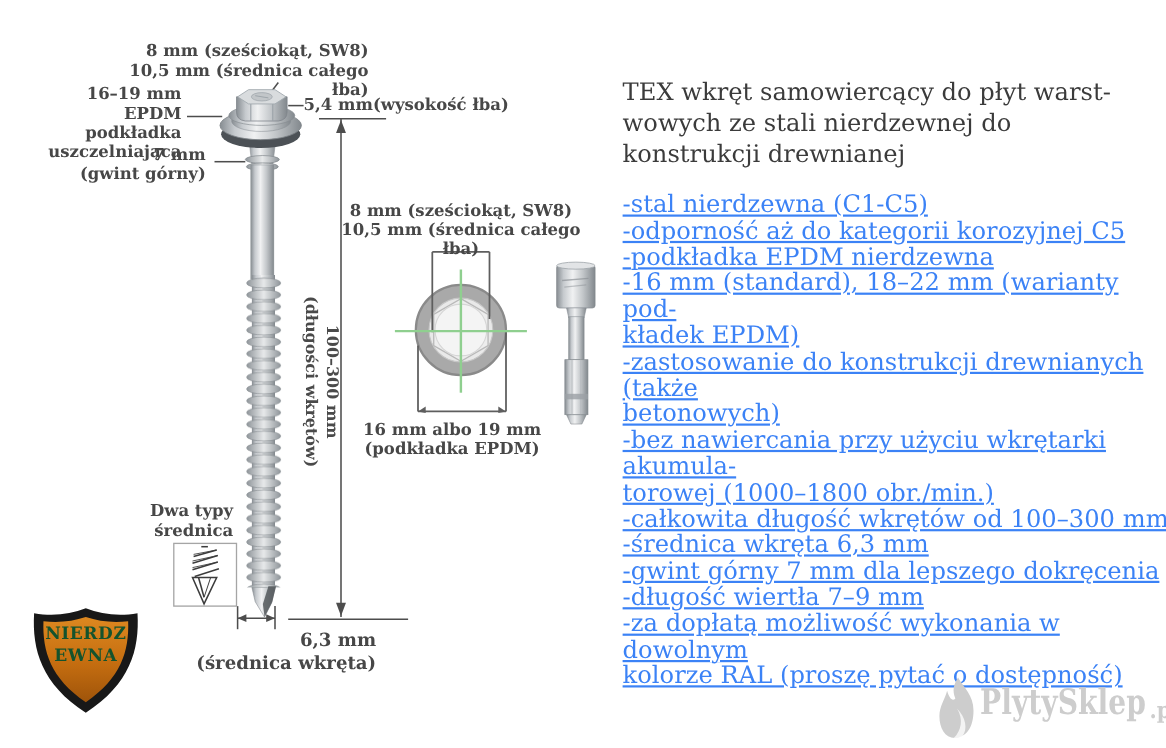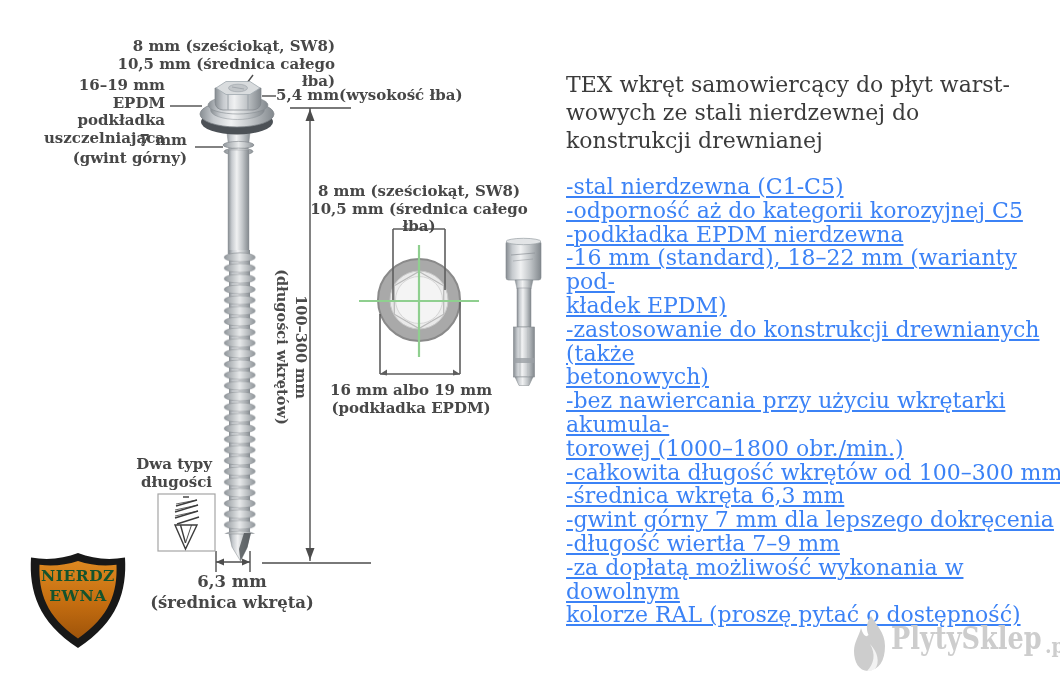--- a/index.html
+++ b/index.html
@@ -185,23 +185,23 @@
 
   <div class="lbl r" style="left:26px;top:132px;width:142px;">7 mm
 (gwint górny)</div>
 
   <div class="lbl" style="left:257px;top:87px;width:220px;">5,4 mm(wysokość łba)</div>
 
   <div id="label-length">100–300 mm
 (długości wkrętów)</div>
 
   <div class="lbl r" style="left:90px;top:456px;width:103px;">Dwa typy
-długości</div>
-
-  <div class="lbl c" id="label-diameter" style="left:103px;top:571px;width:220px;">6,3 mm
+średnica</div>
+
+  <div class="lbl c" id="label-diameter" style="left:103px;top:571px;width:220px;text-align:right;">6,3 mm
 (średnica wkręta)</div>
 
   <div class="lbl c" style="left:280px;top:183px;width:240px;">8 mm (sześciokąt, SW8)
 10,5 mm (średnica całego łba)</div>
 
   <div class="lbl c" style="left:287px;top:382px;width:210px;">16 mm albo 19 mm
 (podkładka EPDM)</div>
 
   <h1 id="product-title">TEX wkręt samowiercący do płyt warst-
 wowych ze stali nierdzewnej do

